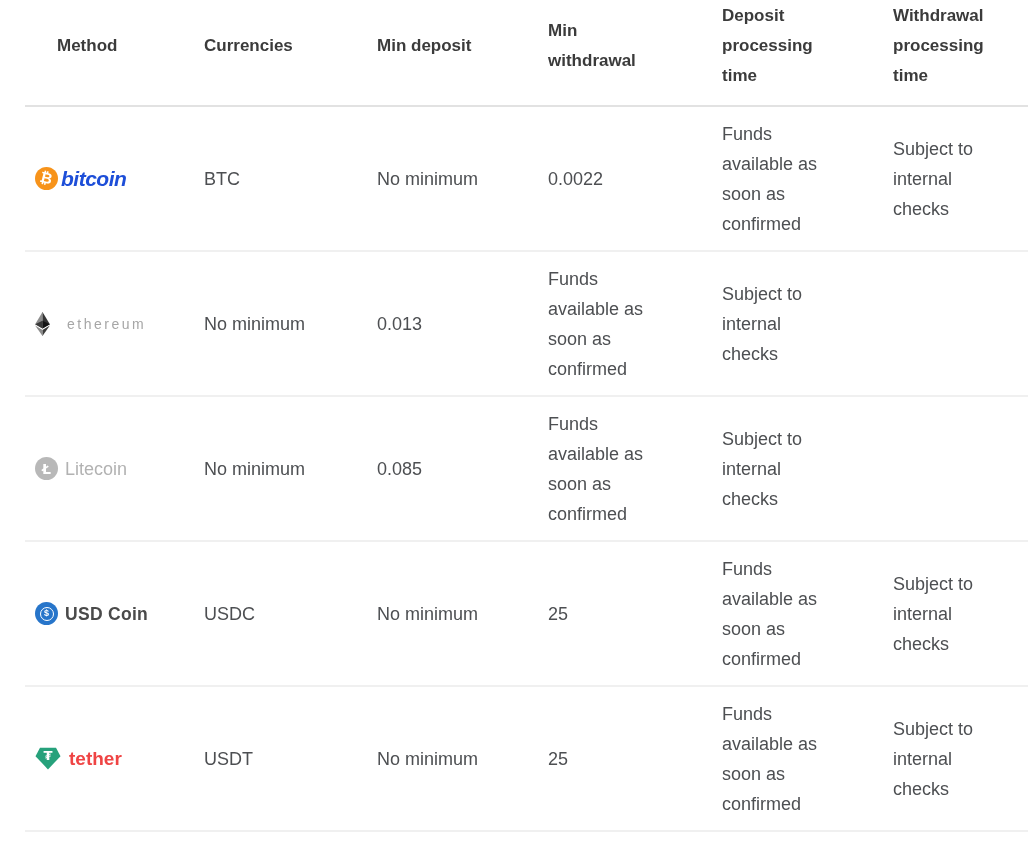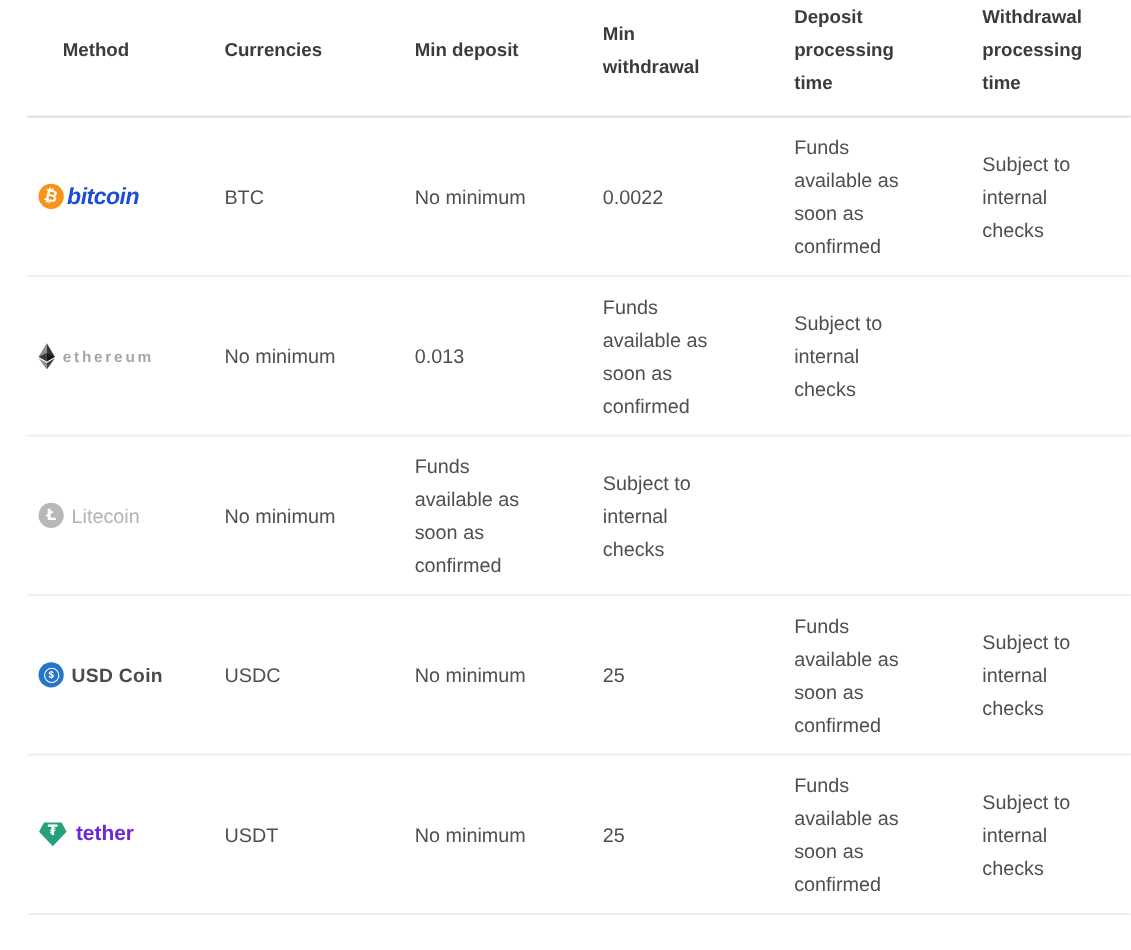--- a/index.html
+++ b/index.html
@@ -45,40 +45,40 @@
   .btc-glyph{
     font-size:15px;transform:rotate(14deg);
     font-family:"DejaVu Sans",sans-serif;line-height:1;
   }
   .btc-word{
     font-style:italic;font-weight:bold;font-size:21px;color:#1d4ed8;
     margin-left:3px;letter-spacing:-0.5px;
   }
   .eth-icon{display:inline-flex;flex:0 0 auto;}
   .eth-word{
-    font-size:14px;color:#a6a6a6;letter-spacing:2.5px;margin-left:7px;
-    font-weight:700;
+    font-size:14px;color:#a6a6a6;letter-spacing:2.5px;margin-left:17px;
+    font-weight:400;
   }
   .ltc{background:#b8b8b8;}
   .ltc-glyph{font-size:14px;font-family:"DejaVu Sans",sans-serif;line-height:1;}
   .ltc-word{font-size:18px;color:#b2b2b2;margin-left:7px;}
   .usdc{background:#2775ca;}
   .usdc-ring{
     width:14px;height:14px;border:1.5px solid #ffffff;border-radius:50%;
     display:flex;align-items:center;justify-content:center;box-sizing:border-box;
   }
   .usdc-glyph{font-size:9px;font-weight:bold;line-height:1;}
   .usdc-word{font-size:17.5px;color:#4a4a4a;margin-left:7px;letter-spacing:0.3px;font-weight:bold;}
   .tether-coin{position:relative;display:inline-flex;flex:0 0 auto;width:26px;height:23px;}
   .tether-glyph{
     position:absolute;inset:0;display:flex;align-items:center;justify-content:center;
     color:#fff;font-weight:bold;font-size:13px;padding-bottom:5px;
     font-family:"DejaVu Sans",sans-serif;
   }
-  .tether-word{font-size:19px;font-weight:bold;color:#6d28d9;margin-left:8px;}
+  .tether-word{font-size:19px;font-weight:bold;color:#ef4444;margin-left:8px;}
 </style>
 </head>
 <body>
 
 <div class="table">
 
   <div class="grid-row thead">
     <div class="th method-h">Method</div>
     <div class="th">Currencies</div>
     <div class="th">Min deposit</div>
@@ -128,20 +128,21 @@
   <div class="grid-row row">
     <div class="cell method">
       <span class="logo">
         <span class="coin ltc">
             <span class="ltc-glyph">Ł</span>
           </span>
         <span class="ltc-word">Litecoin</span>
       </span>
     </div>
     <div class="cell">No minimum</div>
+    <div class="cell">0.085</div>
     <div class="cell">Funds available as soon as confirmed</div>
     <div class="cell">Subject to internal checks</div>
   </div>
 
   <div class="grid-row row">
     <div class="cell method">
       <span class="logo">
         <span class="coin usdc">
           <span class="usdc-ring">
               <span class="usdc-glyph">$</span>

